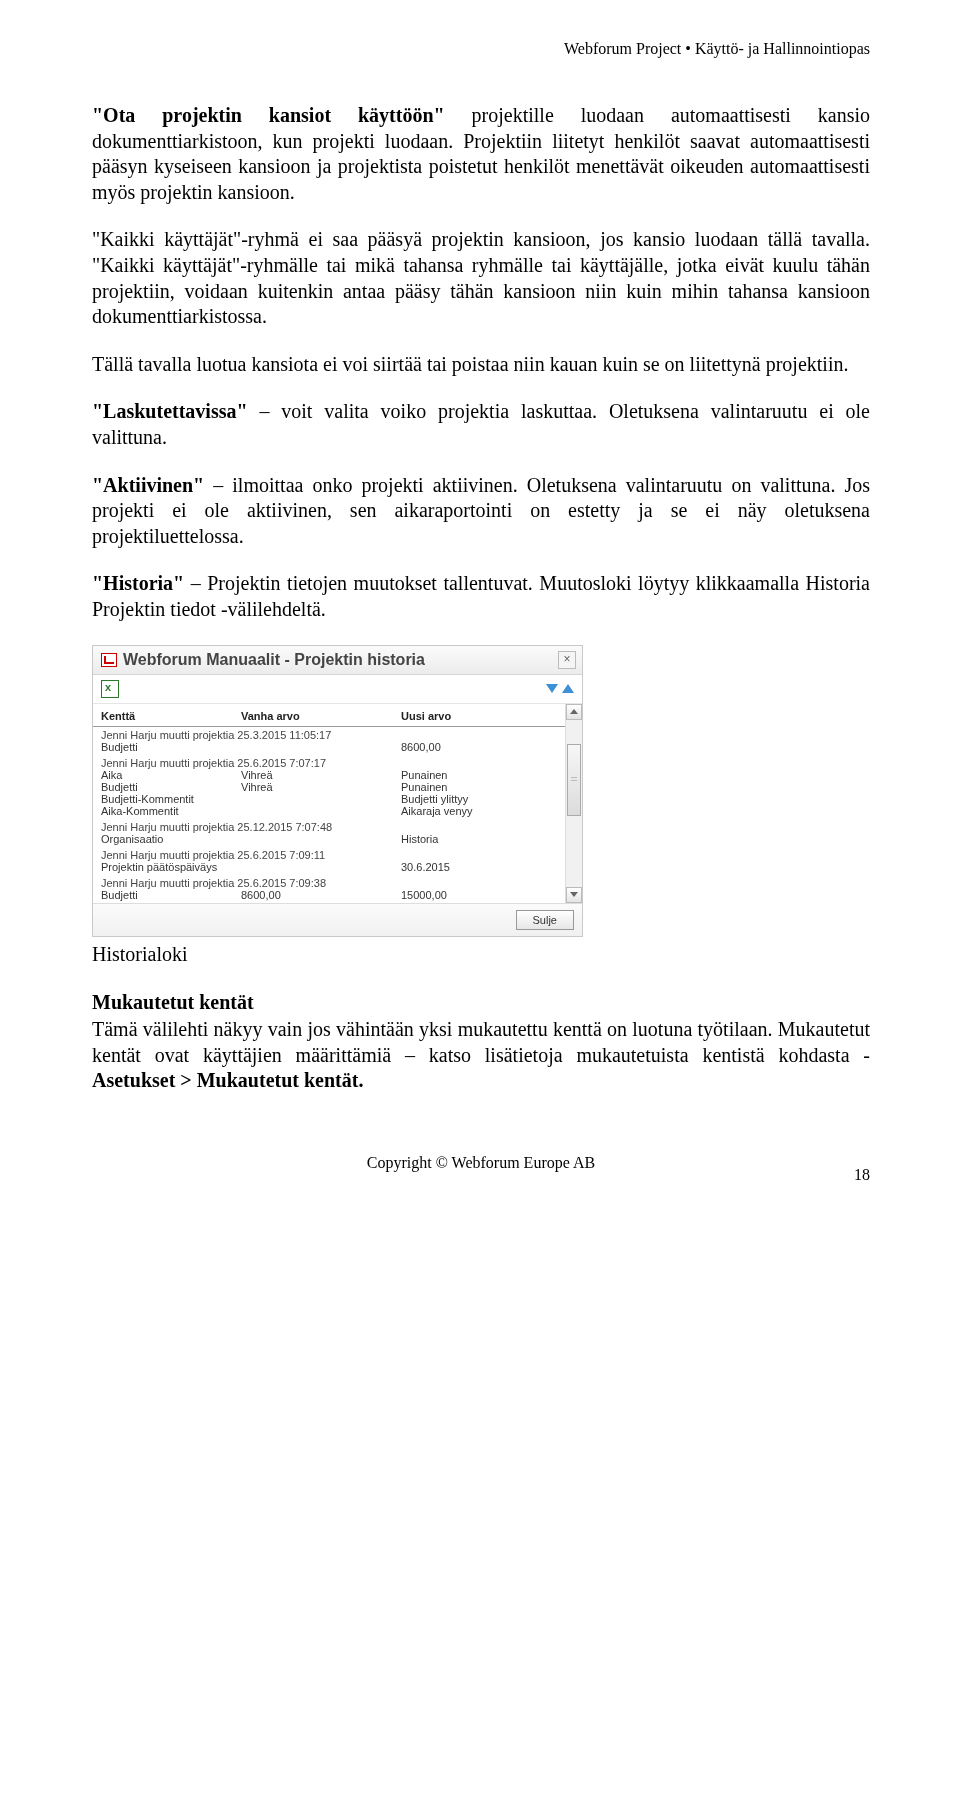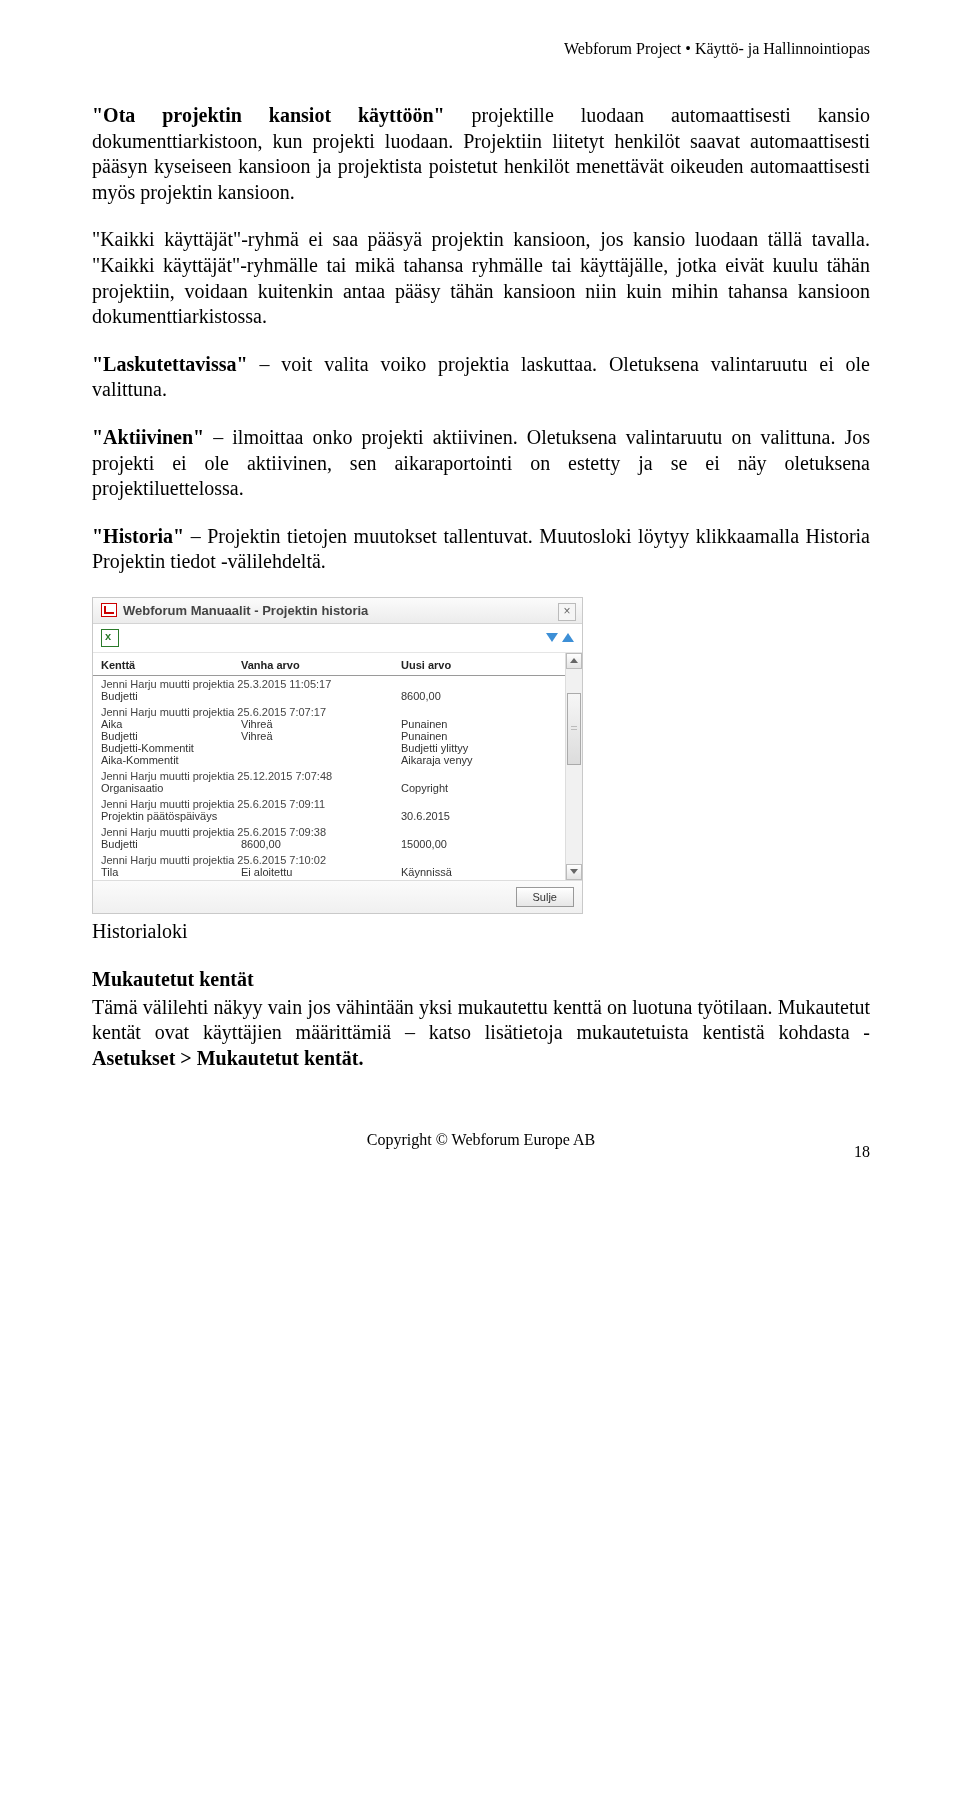--- a/index.html
+++ b/index.html
@@ -67,21 +67,21 @@
   .dialog-title .wf-icon {
     width: 14px; height: 12px;
     background: #fff;
     border: 1px solid #c00;
     position: relative;
   }
   .dialog-title .wf-icon::after{
     content:""; position:absolute; left:2px; top:2px; right:2px; bottom:2px;
     border:2px solid #c00; border-top:none; border-right:none;
   }
-  .dialog-title .title-text { font-weight: bold; font-size: 13px; color:#444; }
+  .dialog-title .title-text { font-weight: bold; font-size: 16px; color:#444; }
   .dialog-title .close {
     position:absolute; right:6px; top:5px;
     width:16px; height:16px; border:1px solid #bbb; background:#f5f5f5;
     font-size:12px; line-height:14px; text-align:center; color:#666;
   }
   .dialog-toolbar {
     padding: 5px 8px;
     display:flex; justify-content:space-between; align-items:center;
     border-bottom:1px solid #e5e5e5;
   }
@@ -155,20 +155,21 @@
 <body>
 
 <div class="page">
   <div class="header-right">Webforum Project • Käyttö- ja Hallinnointiopas</div>
 
   <p>
     <span class="bold">"Ota projektin kansiot käyttöön"</span><span> projektille luodaan automaattisesti kansio dokumenttiarkistoon, kun projekti luodaan. Projektiin liitetyt henkilöt saavat automaattisesti pääsyn kyseiseen kansioon ja projektista poistetut henkilöt menettävät oikeuden automaattisesti myös projektin kansioon.</span>
   </p>
 
   <p>"Kaikki käyttäjät"-ryhmä ei saa pääsyä projektin kansioon, jos kansio luodaan tällä tavalla. "Kaikki käyttäjät"-ryhmälle tai mikä tahansa ryhmälle tai käyttäjälle, jotka eivät kuulu tähän projektiin, voidaan kuitenkin antaa pääsy tähän kansioon niin kuin mihin tahansa kansioon dokumenttiarkistossa.</p>
+  <p>Tällä tavalla luotua kansiota ei voi siirtää tai poistaa niin kauan kuin se on liitettynä projektiin.</p>
 
   <p>
     <span class="bold">"Laskutettavissa"</span><span> – voit valita voiko projektia laskuttaa. Oletuksena valintaruutu ei ole valittuna.</span>
   </p>
 
   <p>
     <span class="bold">"Aktiivinen"</span><span> – ilmoittaa onko projekti aktiivinen. Oletuksena valintaruutu on valittuna. Jos projekti ei ole aktiivinen, sen aikaraportointi on estetty ja se ei näy oletuksena projektiluettelossa.</span>
   </p>
 
   <p>
@@ -224,45 +225,37 @@
               <div class="e-f">Aika-Kommentit</div>
               <div class="e-o"></div>
               <div class="e-n">Aikaraja venyy</div>
             </div>
           </div>
           <div class="entry">
             <div class="meta">Jenni Harju muutti projektia 25.12.2015 7:07:48</div>
             <div class="row">
               <div class="e-f">Organisaatio</div>
               <div class="e-o"></div>
-              <div class="e-n">Copyright</div>
+              <div class="e-n">Historia</div>
             </div>
           </div>
           <div class="entry">
             <div class="meta">Jenni Harju muutti projektia 25.6.2015 7:09:11</div>
             <div class="row">
               <div class="e-f">Projektin päätöspäiväys</div>
               <div class="e-o"></div>
               <div class="e-n">30.6.2015</div>
             </div>
           </div>
           <div class="entry">
             <div class="meta">Jenni Harju muutti projektia 25.6.2015 7:09:38</div>
             <div class="row">
               <div class="e-f">Budjetti</div>
               <div class="e-o">8600,00</div>
               <div class="e-n">15000,00</div>
-            </div>
-          </div>
-          <div class="entry">
-            <div class="meta">Jenni Harju muutti projektia 25.6.2015 7:10:02</div>
-            <div class="row">
-              <div class="e-f">Tila</div>
-              <div class="e-o">Ei aloitettu</div>
-              <div class="e-n">Käynnissä</div>
             </div>
           </div>
         </div>
       <div class="scrollbar">
         <div class="sb-btn">
             <span class="tri-up"></span>
           </div>
         <div class="sb-track">
           <div class="sb-thumb"></div>
         </div>

